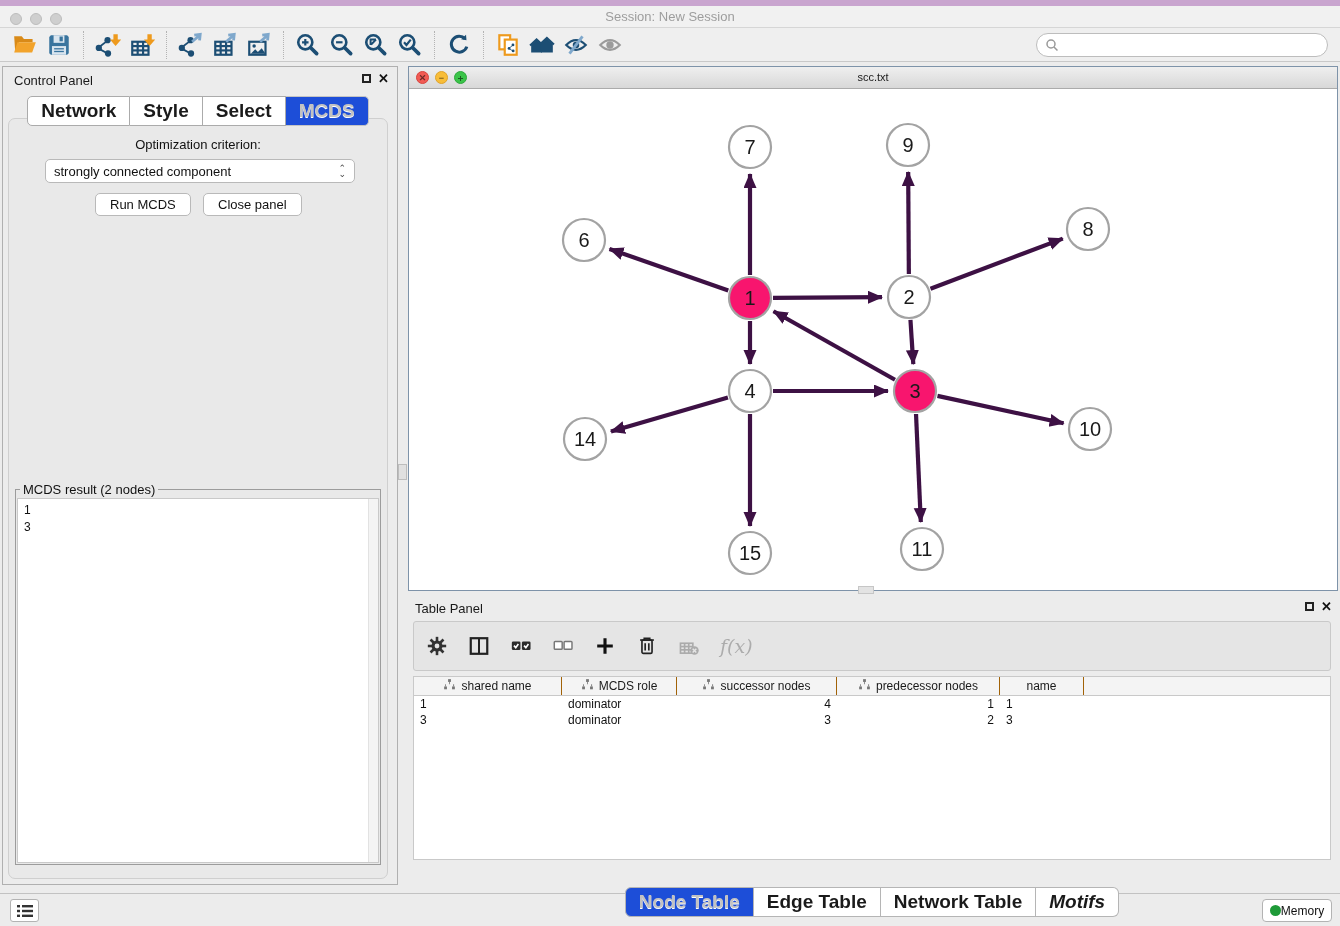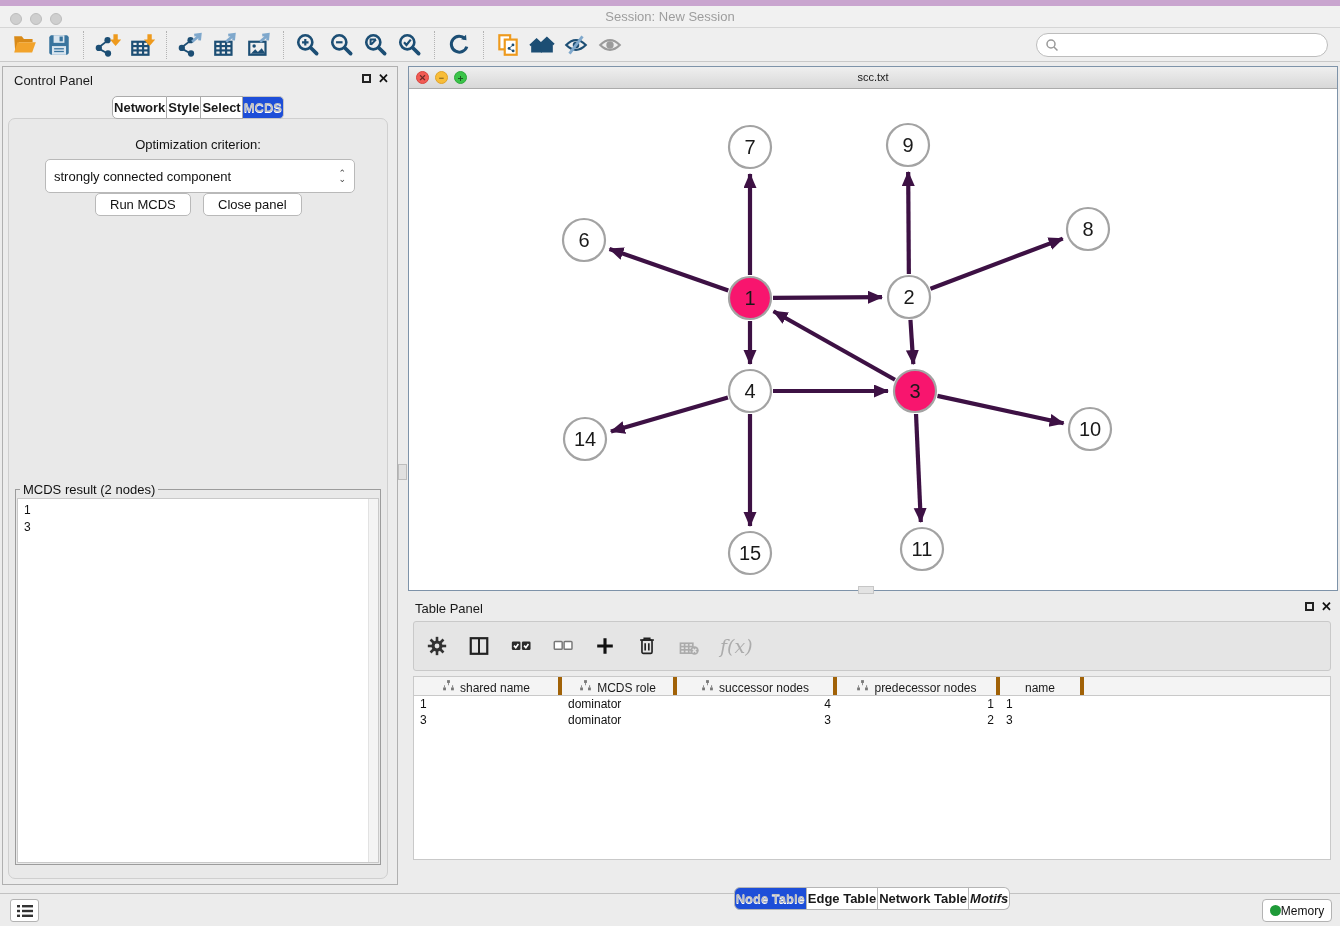--- a/index.html
+++ b/index.html
@@ -23,29 +23,29 @@
 
   
   #control-panel { left:2px; top:66px; width:396px; height:819px; background:#ECECEC; border:1px solid #B0B0B0; }
   .panel-head { height:26px; position:relative;text-align:right; }
   .panel-head .ph-title { position:absolute; left:11px; top:6px; font-size:13px; color:#1A1A1A; }
   .ph-icons { position:absolute; right:8px; top:6px; display:flex; gap:7px; align-items:center; }
   .float-ic { width:9px; height:9px; border:2px solid #222; display:inline-block; }
   .close-ic { font-size:13px; font-weight:bold; color:#111; line-height:11px; }
 
   .seg-tabs { display:flex; justify-content:center; position:relative; z-index:2; }
-  .seg { background:#FFF; border:1px solid #ABABAB; border-left:none; padding:3px 1px; font-size:13px; font-weight:700; color:#1A1A1A; }
+  .seg { background:#FFF; border:1px solid #ABABAB; border-left:none; padding:3px 13px; font-size:19px; font-weight:700; color:#1A1A1A; }
   .seg:first-child { border-left:1px solid #ABABAB; border-radius:5px 0 0 5px; }
   .seg:last-child { border-radius:0 5px 5px 0; }
   .seg.sel { background:#1d4ed8; color:#C2C2C2; text-shadow:0 1px 0 #FFF; border-color:#C4C4C4; }
 
   #cp-tabs { left:0; top:96px; width:396px; }
   #cp-content { left:8px; top:118px; width:380px; height:761px; background:#E9E9E9; border:1px solid #CFCFCF; border-radius:7px; }
   #opt-label { width:100%; text-align:center; top:18px; font-size:13px; color:#111; }
-  #criterion-select { left:36px; top:40px; width:310px; height:24px; background:#FFF; border:1px solid #B9B9B9; border-radius:5px; display:flex; align-items:center; padding:16px 8px; }
+  #criterion-select { left:36px; top:40px; width:310px; height:24px; background:#FFF; border:1px solid #B9B9B9; border-radius:5px; display:flex; align-items:center; padding:6px 8px; }
   #criterion-select .val { flex:1; font-size:13px; color:#111; }
   .spin { display:flex; flex-direction:column; line-height:6px; font-size:9px; color:#444; }
   .cp-btn { height:23px; background:#FFF; border:1px solid #B9B9B9; border-radius:5px; font-size:13px; color:#111; display:flex; align-items:center; justify-content:center; padding:0 14px; }
   #run-btn { left:86px; top:74px; }
   #close-btn { left:194px; top:74px; }
 
   #result-group { left:6px; top:370px; width:366px; height:376px; border:1px solid #9C9C9C; background:#E9E9E9; }
   #result-legend { position:absolute; left:4px; top:-8px; background:#E9E9E9; padding:0 3px; font-size:13px; color:#111; }
   #result-area { position:absolute; left:1px; top:8px; width:362px; height:365px; background:#FFF; border:1px solid #C9C9C9; }
   #result-lines { padding:3px 6px; font-size:12px; color:#111; line-height:17px; white-space:pre-line; }
@@ -66,21 +66,21 @@
   #graph-svg { display:block; }
   #h-grip { left:858px; top:586px; width:16px; height:8px; background:#E3E3E3; border:1px solid #C6C6C6; }
 
   
   #table-panel { left:404px; top:595px; width:936px; height:295px; background:#ECECEC; }
   #tp-toolbar { left:9px; top:26px; width:918px; height:50px; background:#E5E5E5; border:1px solid #C9C9C9; border-radius:3px; display:flex; align-items:center; padding:0 12px; gap:20px; }
   .tp-ic { display:flex; align-items:center; justify-content:center; }
   #fx-label { font-family:"DejaVu Serif", serif; font-style:italic; font-size:19px; color:#ACACAC; }
   #node-table { left:9px; top:81px; width:918px; height:184px; background:#FFF; border:1px solid #C9C9C9; }
   #nt-header { display:flex; background:#F4F4F4; border-bottom:1px solid #C9C9C9; height:19px; }
-  .nt-hcell { display:flex; align-items:flex-end; justify-content:center; gap:5px; font-size:12px; color:#1A1A1A; border-right:4px solid #a16207; height:100%; }
+  .nt-hcell { display:flex; align-items:center; justify-content:center; gap:5px; font-size:12px; color:#1A1A1A; border-right:1px solid #a16207; height:100%; }
   .nt-row { display:flex; height:16px; }
   .nt-cell { font-size:12px; color:#111; padding:0 6px; line-height:16px; overflow:hidden; }
   #tp-tabs { left:0; top:266px; width:936px; display:flex; justify-content:center; }
   #tp-tabs .seg { border-radius:0; border-color:#B5B5B5; }
   #tp-tabs .seg:first-child { border-radius:6px 0 0 6px; }
   #tp-tabs .seg:last-child { border-radius:0 6px 6px 0;font-style:italic; }
 
   
   #status-bar { left:0; top:893px; width:1340px; height:33px; background:#ECECEC; border-top:1px solid #C2C2C2; }
   #list-btn { left:10px; top:5px; width:29px; height:23px; background:#FFF; border:1px solid #B3B3B3; border-radius:3px; display:flex; align-items:center; justify-content:center; }

